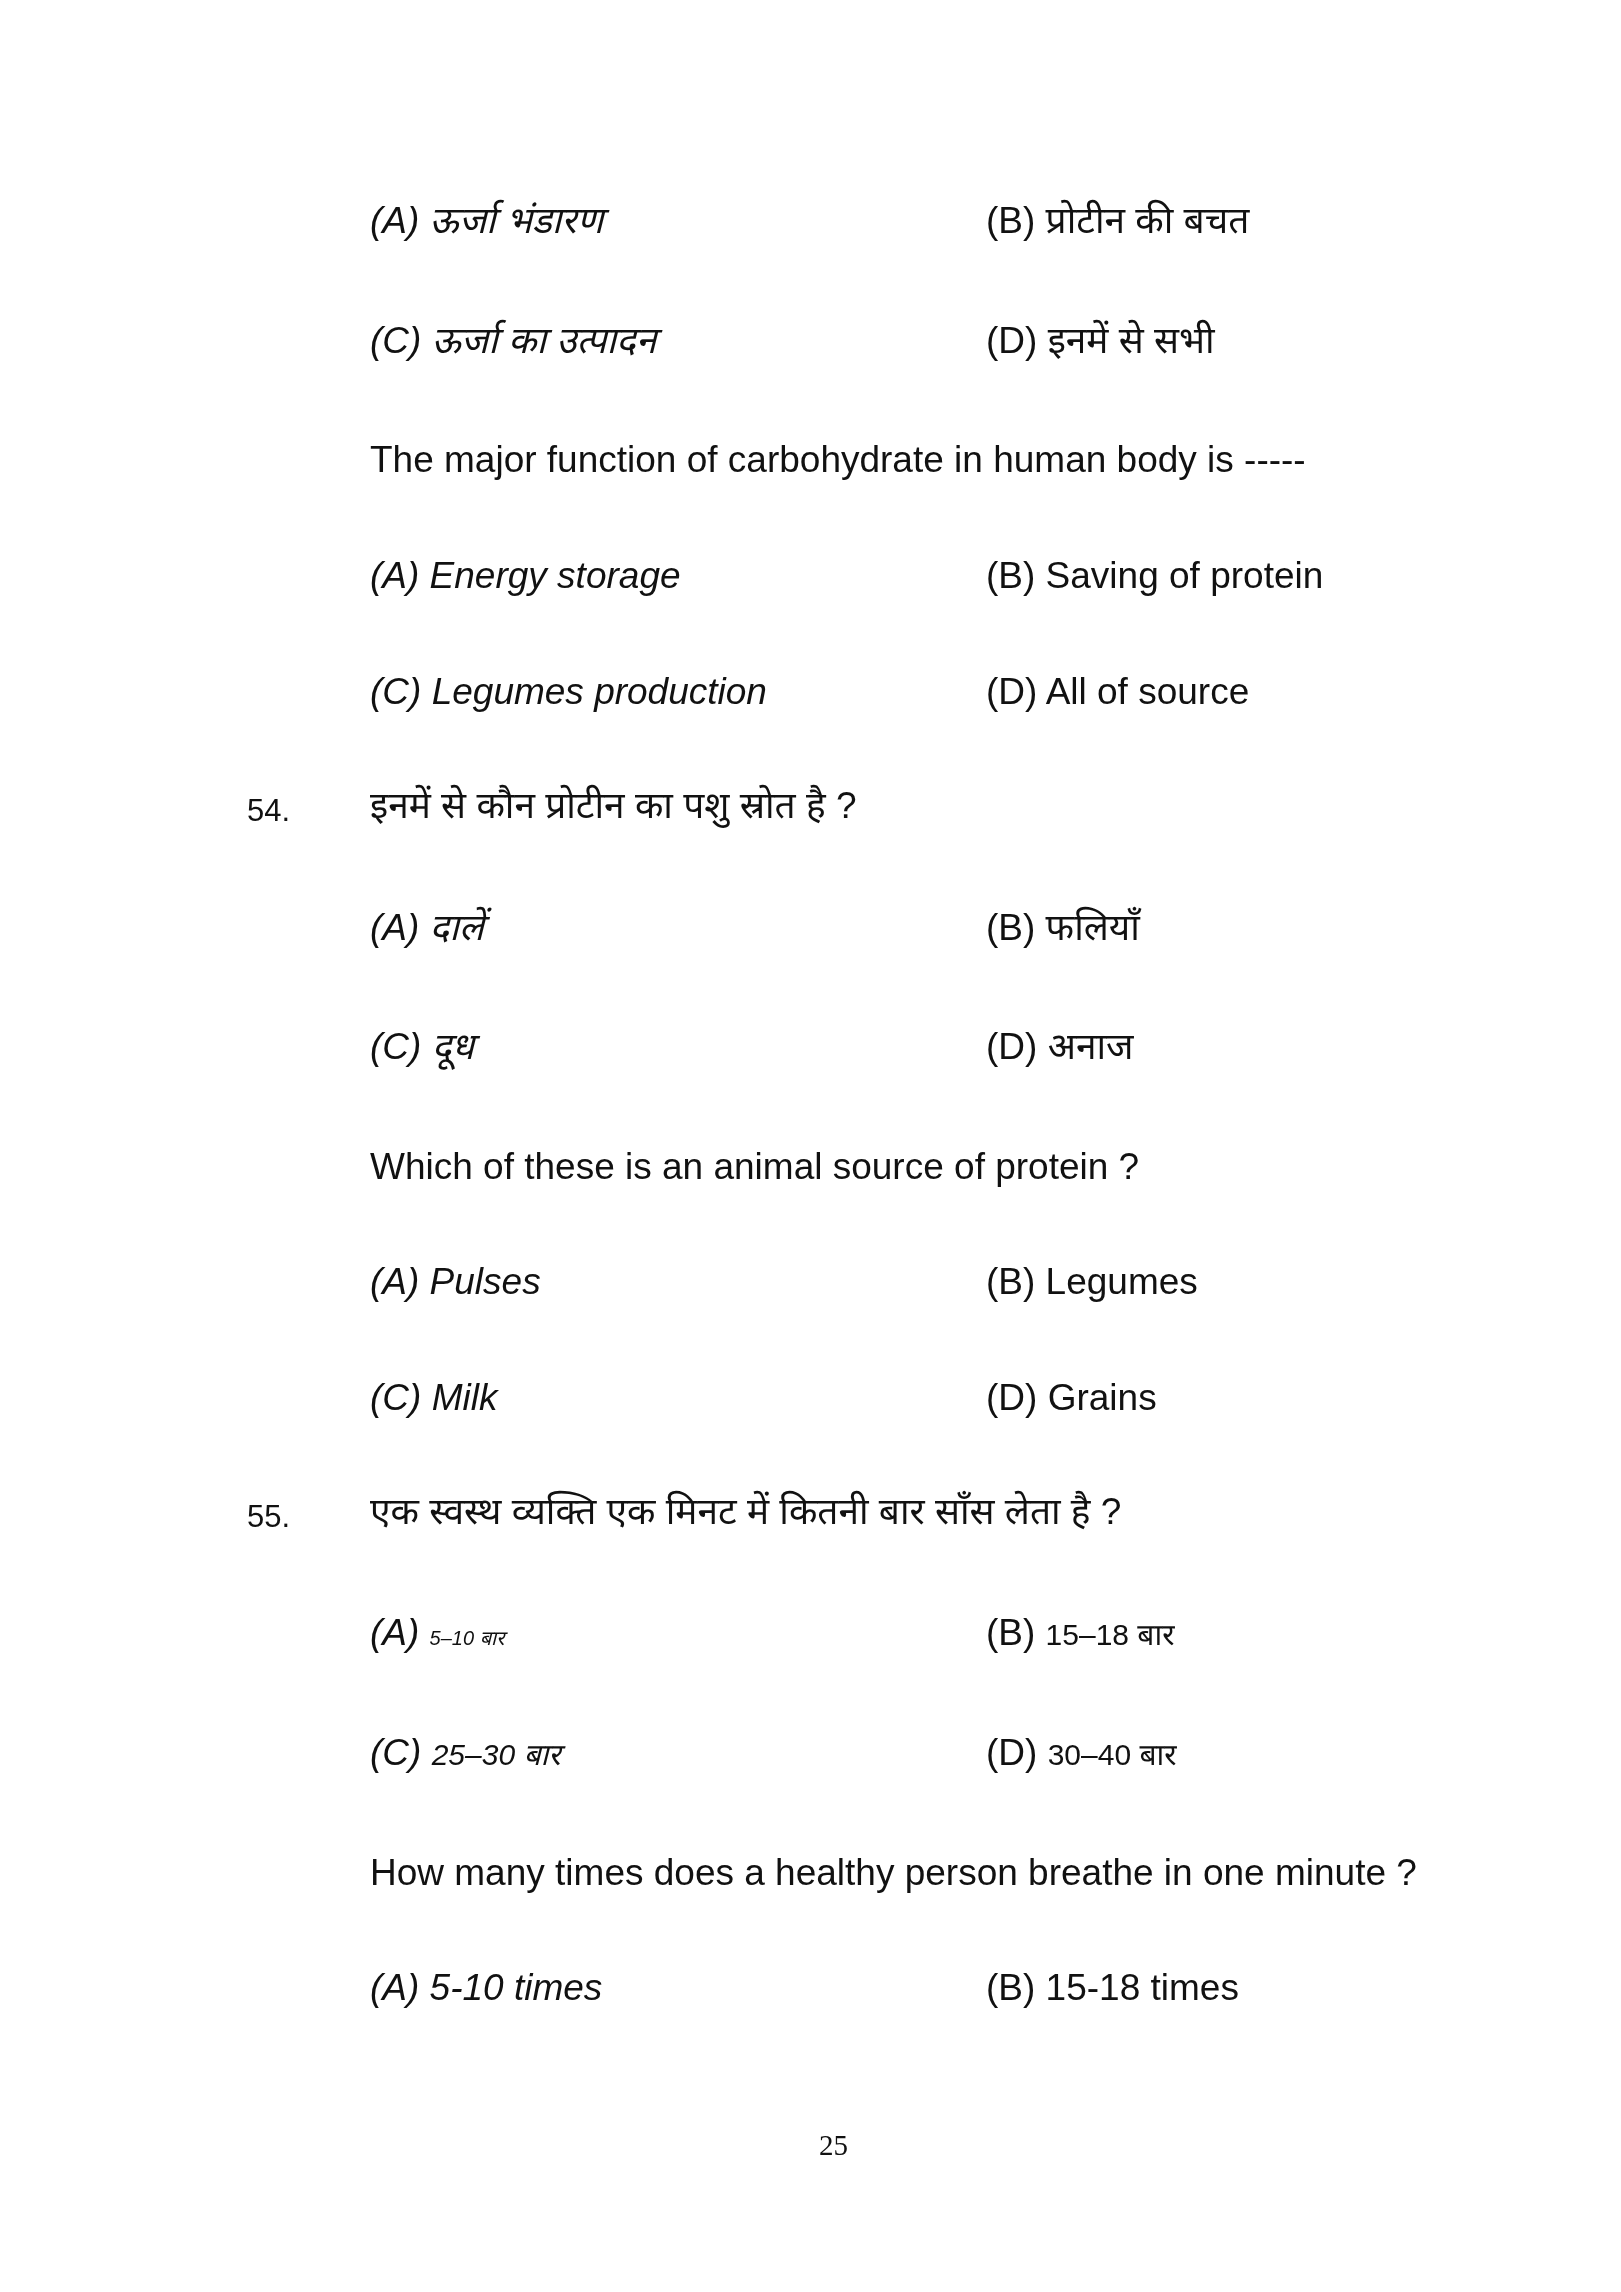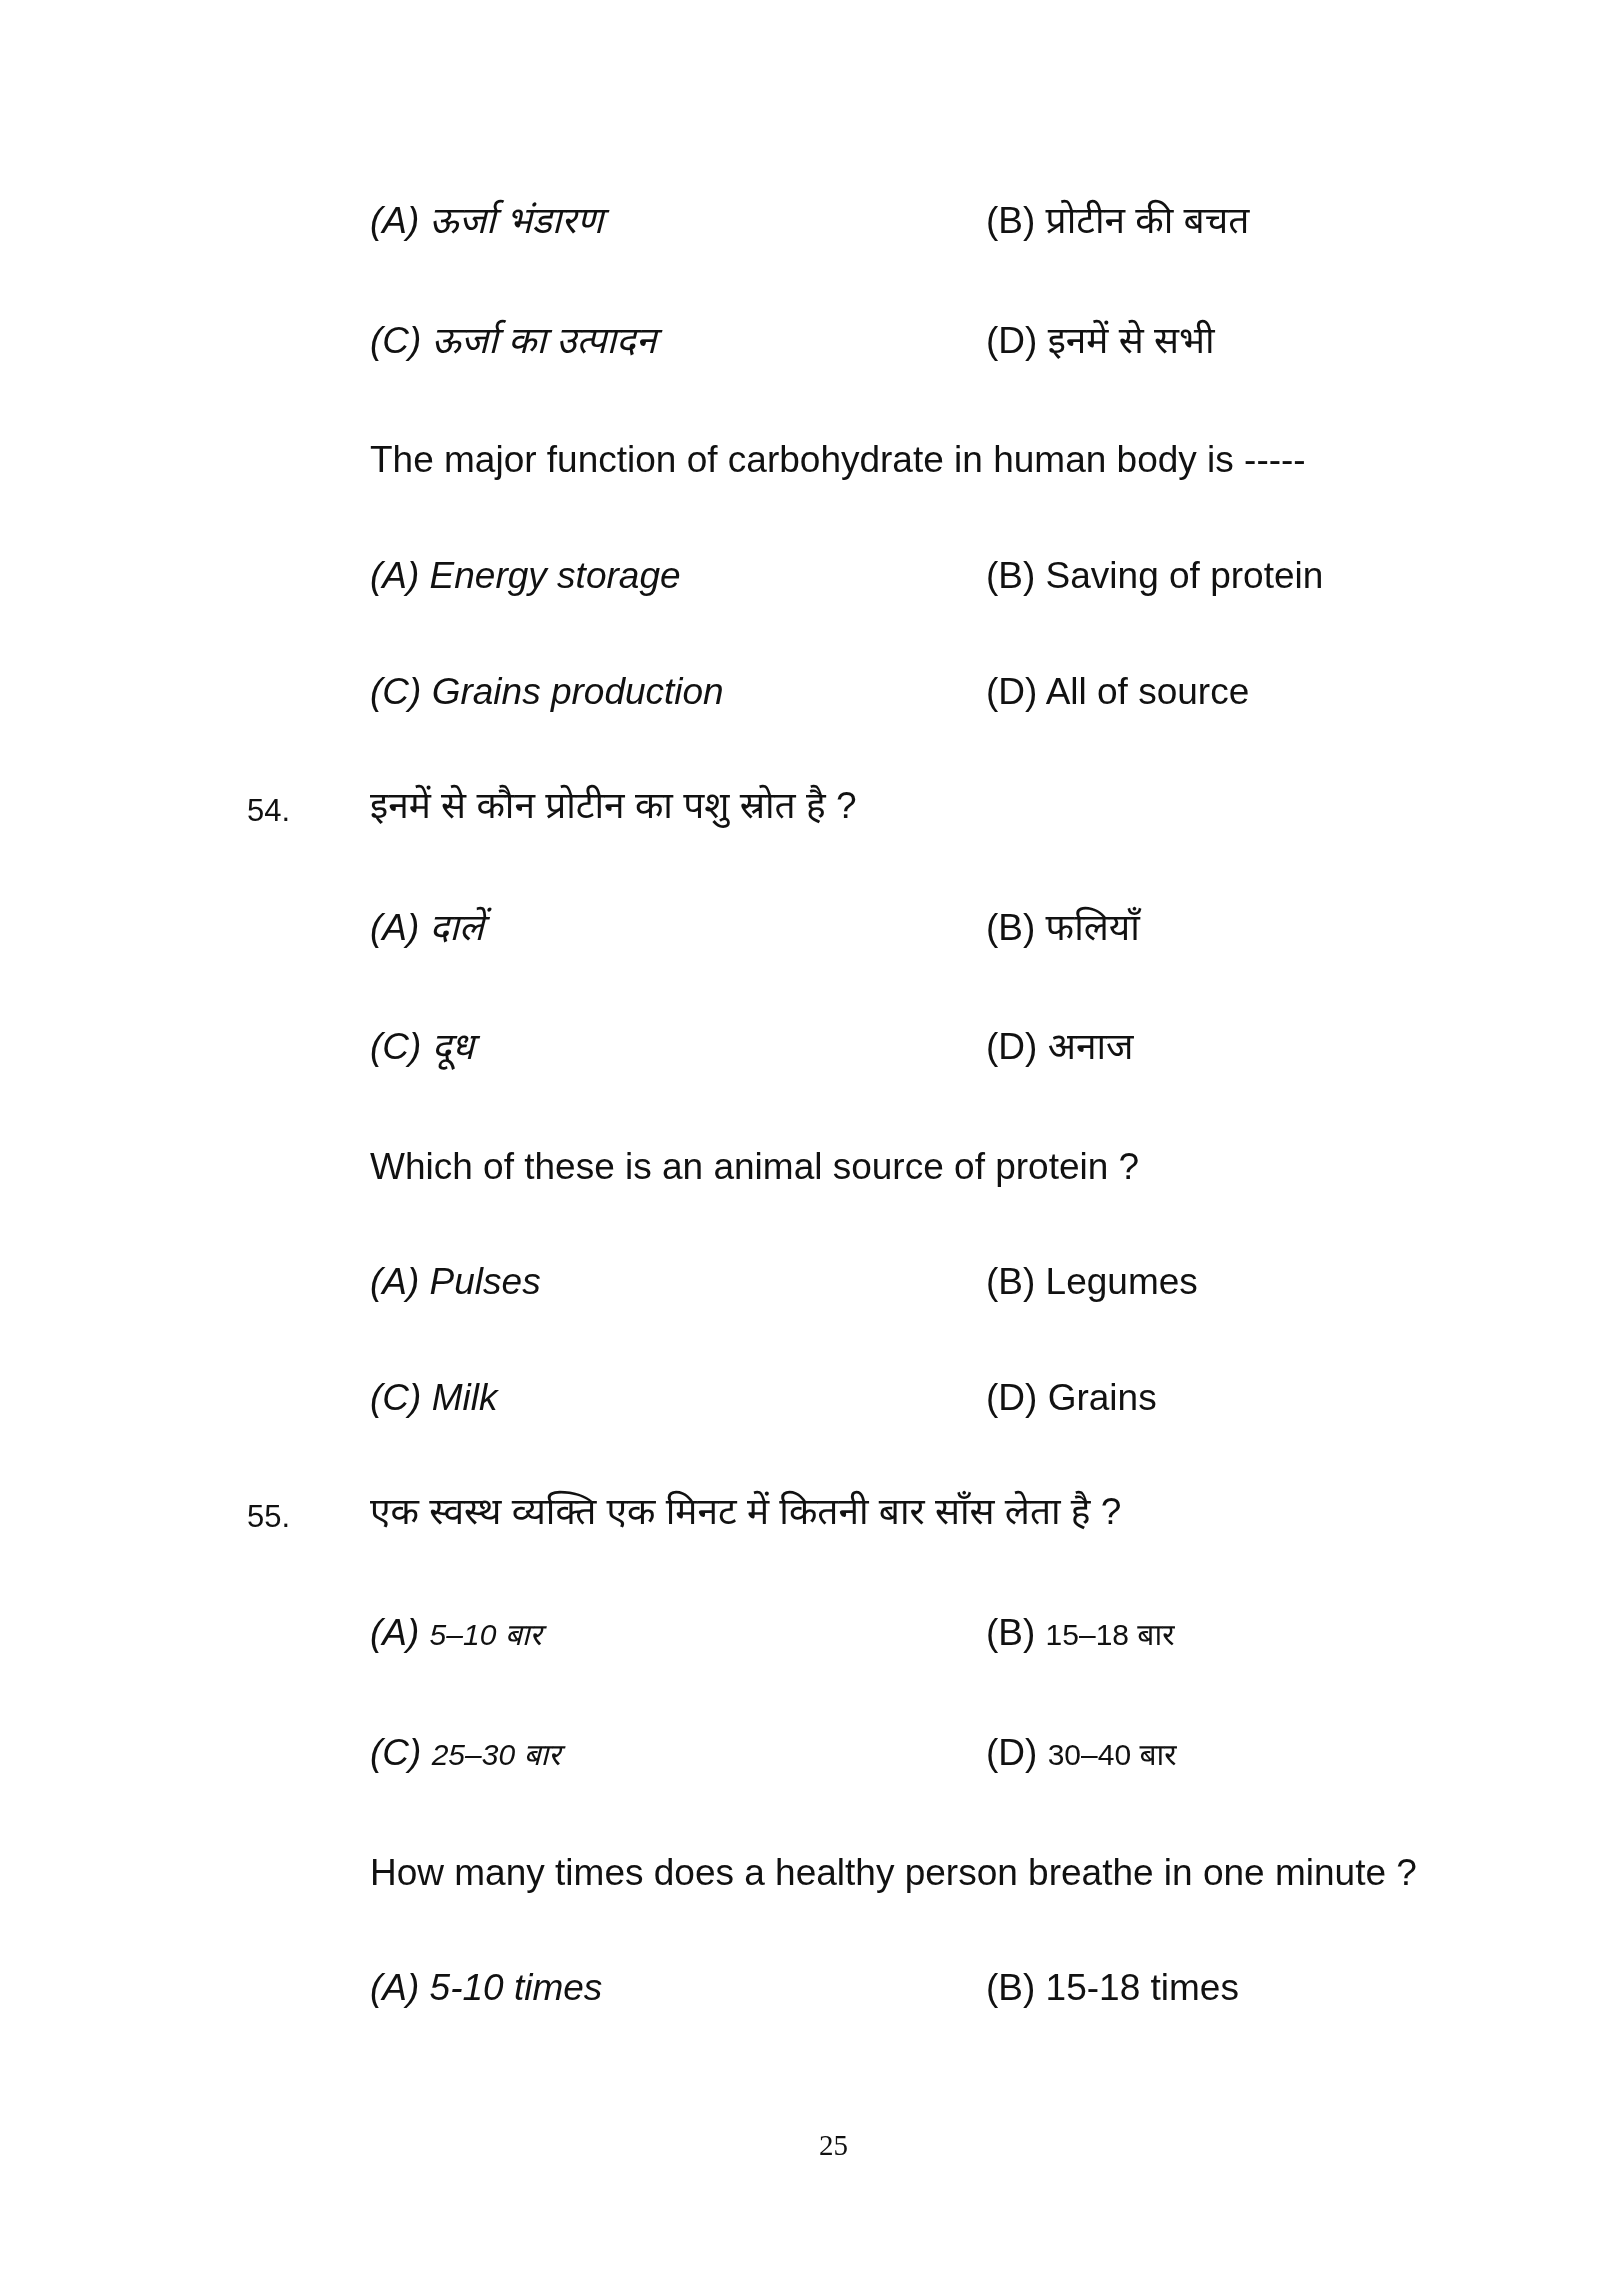--- a/index.html
+++ b/index.html
@@ -17,39 +17,39 @@
 <body>
 
 <div class="line colA" style="top:199px"><span>(A)</span> <span>ऊर्जा भंडारण</span></div>
 <div class="line colB" style="top:199px"><span>(B)</span> <span>प्रोटीन की बचत</span></div>
 <div class="line colA" style="top:319px"><span>(C)</span> <span>ऊर्जा का उत्पादन</span></div>
 <div class="line colB" style="top:319px"><span>(D)</span> <span>इनमें से सभी</span></div>
 
 <div class="line stem" style="top:438px">The major function of carbohydrate in human body is -----</div>
 <div class="line colA" style="top:554px"><span>(A)</span> <span>Energy storage</span></div>
 <div class="line colB" style="top:554px"><span>(B)</span> <span>Saving of protein</span></div>
-<div class="line colA" style="top:670px"><span>(C)</span> <span>Grains production</span></div>
+<div class="line colA" style="top:670px"><span>(C)</span> <span>Legumes production</span></div>
 <div class="line colB" style="top:670px"><span>(D)</span> <span>All of source</span></div>
 
 <div class="qnum" style="top:789px">54.</div>
 <div class="line stem" style="top:784px">इनमें से कौन प्रोटीन का पशु स्रोत है ?</div>
 <div class="line colA" style="top:906px"><span>(A)</span> <span>दालें</span></div>
 <div class="line colB" style="top:906px"><span>(B)</span> <span>फलियाँ</span></div>
 <div class="line colA" style="top:1025px"><span>(C)</span> <span>दूध</span></div>
 <div class="line colB" style="top:1025px"><span>(D)</span> <span>अनाज</span></div>
 
 <div class="line stem" style="top:1145px">Which of these is an animal source of protein ?</div>
 <div class="line colA" style="top:1260px"><span>(A)</span> <span>Pulses</span></div>
 <div class="line colB" style="top:1260px"><span>(B)</span> <span>Legumes</span></div>
 <div class="line colA" style="top:1376px"><span>(C)</span> <span>Milk</span></div>
 <div class="line colB" style="top:1376px"><span>(D)</span> <span>Grains</span></div>
 
 <div class="qnum" style="top:1495px">55.</div>
 <div class="line stem" style="top:1490px">एक स्वस्थ व्यक्ति एक मिनट में कितनी बार साँस लेता है ?</div>
-<div class="line colA" style="top:1611px"><span>(A)</span> <span style="font-size:30px">5–10 बार</span></div>
+<div class="line colA" style="top:1611px"><span>(A)</span> <span style="font-size:20px">5–10 बार</span></div>
 <div class="line colB" style="top:1611px"><span>(B)</span> <span style="font-size:30px">15–18 बार</span></div>
 <div class="line colA" style="top:1731px"><span>(C)</span> <span style="font-size:30px">25–30 बार</span></div>
 <div class="line colB" style="top:1731px"><span>(D)</span> <span style="font-size:30px">30–40 बार</span></div>
 
 <div class="line stem" style="top:1851px">How many times does a healthy person breathe in one minute ?</div>
 <div class="line colA" style="top:1966px"><span>(A)</span> <span>5-10 times</span></div>
 <div class="line colB" style="top:1966px"><span>(B)</span> <span>15-18 times</span></div>
 
 <div class="pageno">25</div>
 

